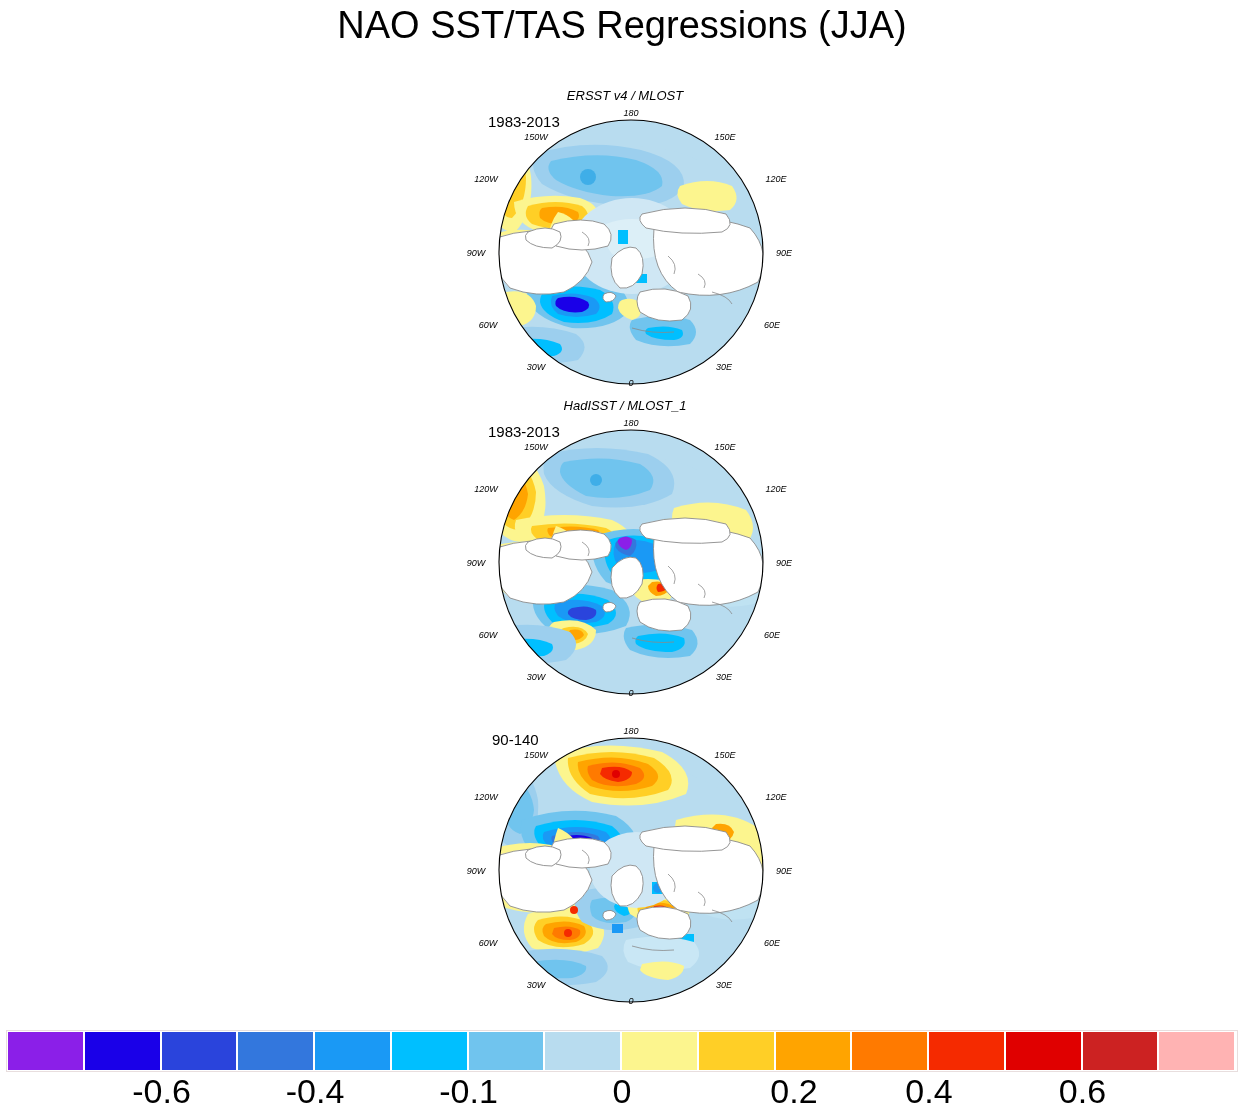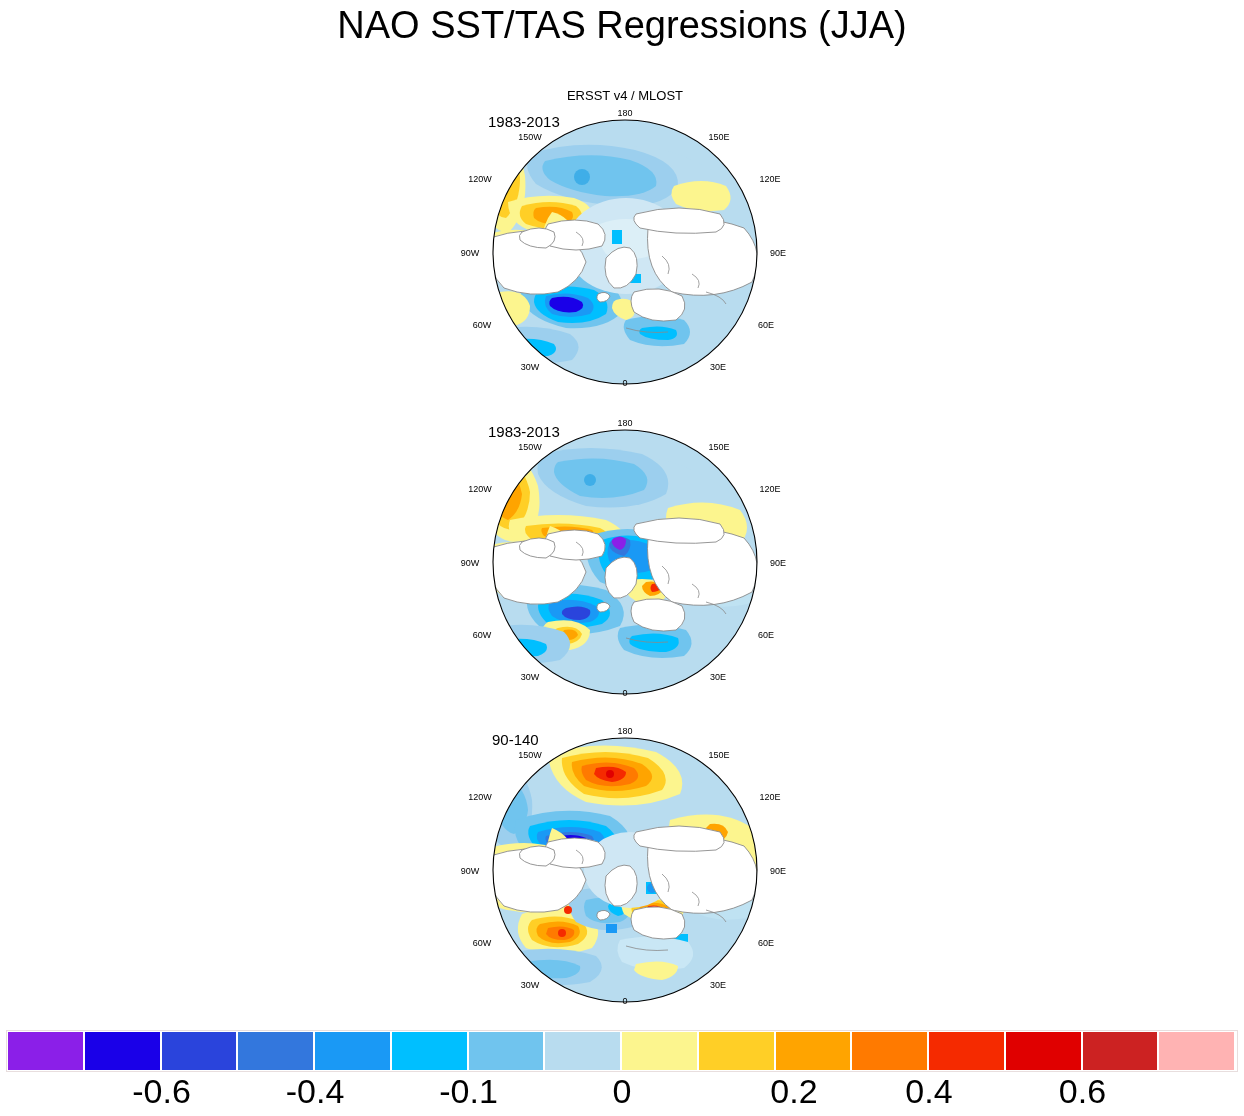--- a/index.html
+++ b/index.html
@@ -39,33 +39,35 @@
     height: 300px;
   }
   .panel-title {
     position: absolute;
     left: 0;
     top: 0;
     width: 390px;
     text-align: center;
     font-size: 13px;
     color: #000000;
+    font-style: italic;
   }
   .panel-period {
     position: absolute;
     font-size: 15px;
     color: #000000;
     white-space: nowrap;
   }
   .map-wrap {
     position: absolute;
-    left: 0;
+    left: 6px;
     top: 18px;
     width: 390px;
     height: 282px;
+    font-style: italic;
   }
   .map-svg {
     position: absolute;
     left: 0;
     top: 0;
   }
   .lon-label {
     font-size: 9px;
     fill: #000000;
     font-family: "Liberation Sans", sans-serif;
@@ -205,20 +207,21 @@
         <text class="lon-label" x="100" y="264" text-anchor="middle">30W</text>
         <text class="lon-label" x="52" y="222" text-anchor="middle">60W</text>
         <text class="lon-label" x="40" y="150" text-anchor="middle">90W</text>
         <text class="lon-label" x="50" y="76" text-anchor="middle">120W</text>
         <text class="lon-label" x="100" y="34" text-anchor="middle">150W</text>
       </svg>
     </div>
   </div>
 
   <div class="panel" id="panel-1" style="top:398px;">
+    <div class="panel-title">HadISST / MLOST_1</div>
     <div class="panel-period" style="left:58px; top:25px;">1983-2013</div>
     <div class="map-wrap">
       <svg class="map-svg" width="390" height="282" viewBox="0 0 390 282">
         <defs>
           <clipPath id="clip1">
               <circle cx="195" cy="146" r="132"></circle>
             </clipPath>
         </defs>
         <g clip-path="url(#clip1)">
           <rect x="63" y="14" width="264" height="264" fill="#B8DCEF"></rect>

